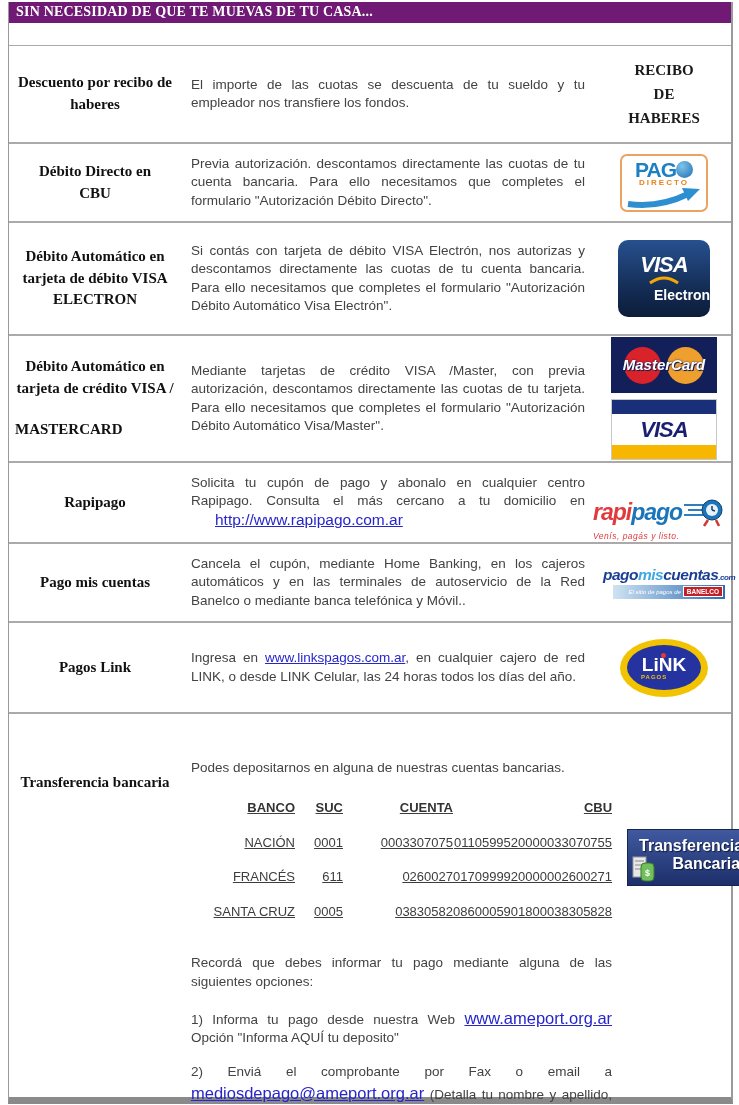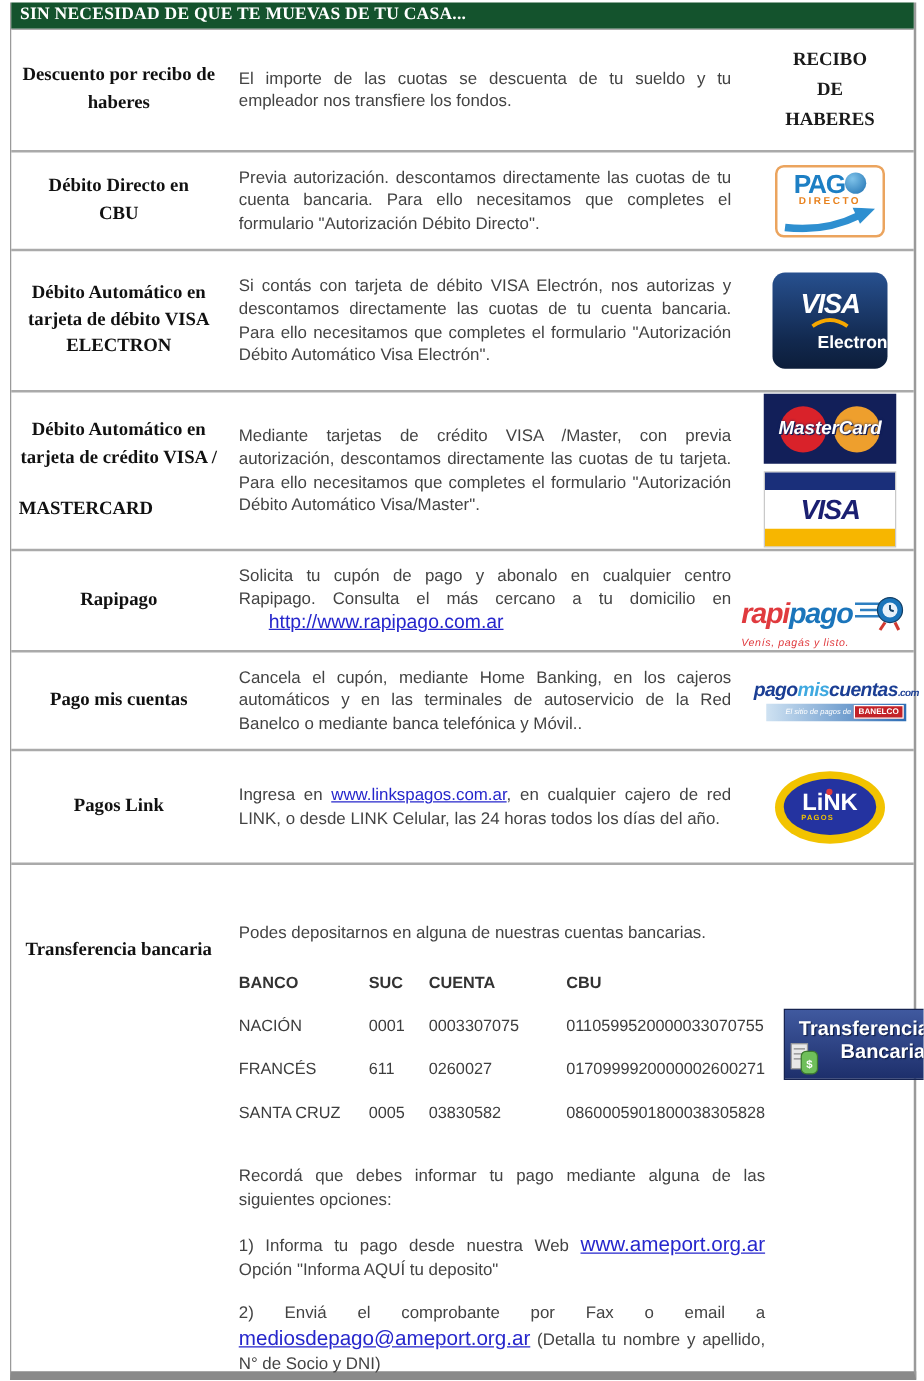--- a/index.html
+++ b/index.html
@@ -5,28 +5,28 @@
   * { margin:0; padding:0; box-sizing:border-box; }
   html,body { width:739px; background:#fff; font-family:"Liberation Sans", sans-serif; }
   .page { position:relative; width:739px; height:1105px; background:#fff; overflow:hidden; }
   .frame {
     position:absolute; top:2px; left:8px; width:725px; height:1102px;
     border-left:1px solid #9a9a9a; border-right:2px solid #9a9a9a;
     border-bottom:7px solid #8a8a8a; display:flex; flex-direction:column;
     background:#fff;
   }
   .hdr {
-    height:21px; background:#14532d; color:#fff;
+    height:21px; background:#701a75; color:#fff;
     font-family:"Liberation Serif", serif; font-weight:bold; font-size:14px;
     padding:2px 0 0 7px; letter-spacing:.2px; flex:0 0 auto;
   }
   .row { display:flex; align-items:center; flex:0 0 auto; }
   .row + .row { border-top:2px solid #aaa; }
   .hdr + .row { border-top:1px solid #aaa; }
-  .r1{height:97px;} .r2{height:79px;} .r3{height:113px;} .r4{height:127px;}
+  .r1{height:97px;margin-top:22px;} .r2{height:79px;} .r3{height:113px;} .r4{height:127px;}
   .r5{height:81px;} .r6{height:79px;} .r7{height:91px;} .r8{flex:1 1 auto; align-items:flex-start;}
   .lbl {
     width:172px; flex:0 0 auto; text-align:center; color:#111;
     font-family:"Liberation Serif", serif; font-weight:bold; font-size:15px;
     line-height:1.45; padding:0 6px;
   }
   .desc {
     flex:1 1 auto; color:#434343; font-size:13.5px; line-height:1.35;
     text-align:justify; padding:0 12px 0 10px;
   }
@@ -88,21 +88,21 @@
   
   .transf { width:128px; height:57px; background:linear-gradient(#40599f, #1d2f6b); border:1px solid #172451; position:relative; padding-top:7px; }
   .tf-l1 { color:#fff; font-weight:bold; font-size:16px; text-align:center; line-height:1.15; text-shadow:1px 1px 1px #0d1a40; }
   .tf-l2 { color:#fff; font-weight:bold; font-size:16px; text-align:right; padding-right:14px; line-height:1.15; text-shadow:1px 1px 1px #0d1a40; }
   .tf-icon { position:absolute; left:3px; bottom:2px; }
 
   
   .r8 .lbl { padding-top:58px; }
   .r8 .desc { padding-top:45px; }
   .r8 .logo-col { align-self:flex-start; margin-top:115px; }
-  .banktable { display:grid; grid-template-columns:104px 48px 110px 1fr; row-gap:17px; text-align:left; margin-top:22px; font-size:13px; color:#3d3d3d; }
+  .banktable { display:grid; grid-template-columns:104px 48px 110px 1fr; row-gap:17px; text-align:right; margin-top:22px; font-size:13px; color:#3d3d3d;text-decoration:underline; }
   .banktable .bh { font-weight:bold; color:#333; }
   .note { margin-top:34px; }
   .opt { margin-top:16px; }
 </style>
 </head>
 <body>
 
 <div class="page">
   <div class="frame">
 

